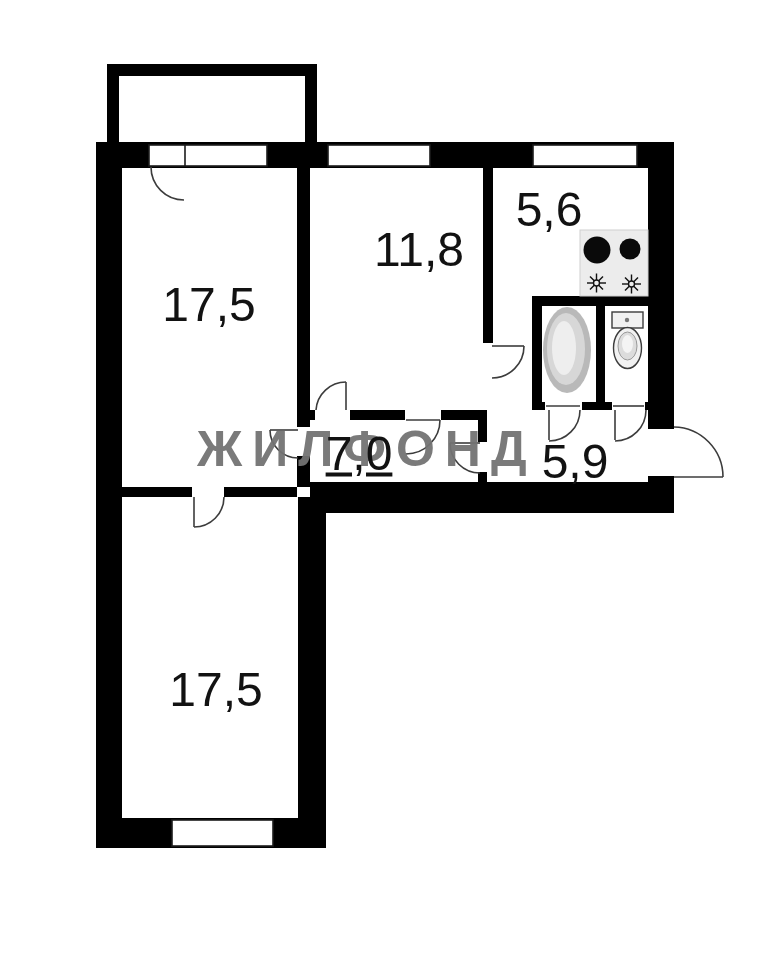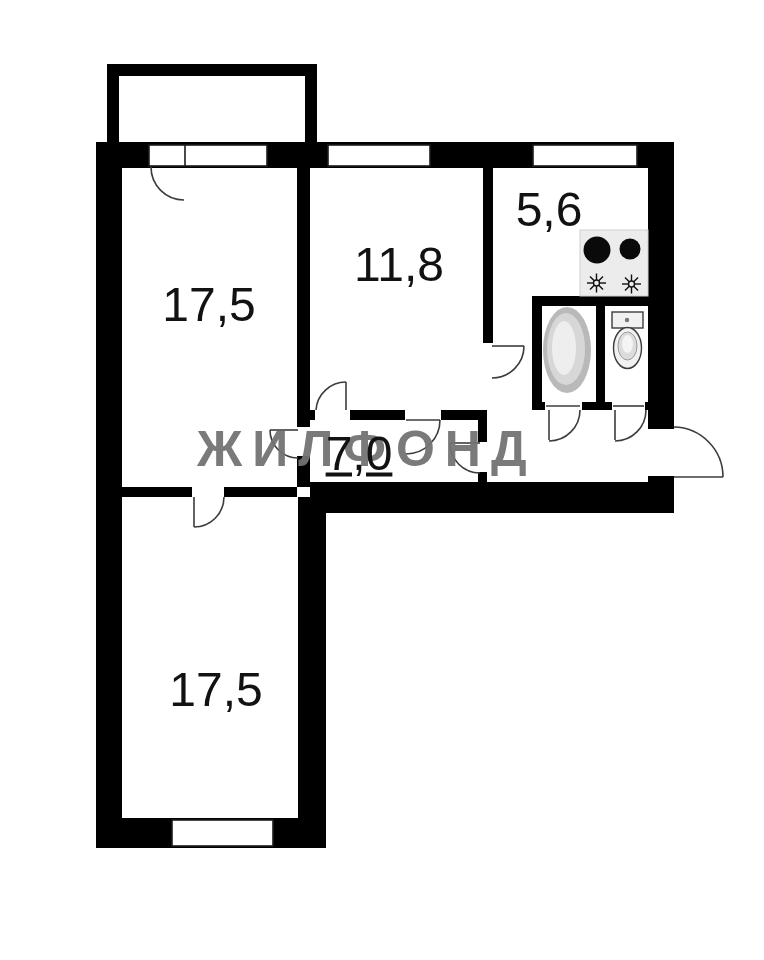--- a/index.html
+++ b/index.html
@@ -142,18 +142,19 @@
       <circle cx="627" cy="320" r="2.2" fill="#777777"></circle>
       <ellipse cx="627.5" cy="348" rx="14" ry="20.5" fill="#f1f1f1" stroke="#3c3c3c" stroke-width="1.4"></ellipse>
       <ellipse cx="627.5" cy="346" rx="9.5" ry="14" fill="#dcdcdc" stroke="#999999" stroke-width="1"></ellipse>
       <ellipse cx="627.5" cy="344" rx="5.5" ry="9" fill="#f4f4f4"></ellipse>
     </g>
   </svg>
 
   <div id="watermark">ЖИЛФОНД</div>
 
   <div class="room-label" style="left:209px;top:304px;">17,5</div>
-  <div class="room-label" style="left:399px;top:249px;margin-top:15px;">11,8</div>
+  <div class="room-label" style="left:419px;top:249px;">11,8</div>
   <div class="room-label" style="left:549px;top:209px;">5,6</div>
   <div class="room-label" style="left:359px;top:453px;text-decoration:underline;">7,0</div>
+  <div class="room-label" style="left:575px;top:461px;">5,9</div>
   <div class="room-label" style="left:216px;top:689px;">17,5</div>
 
 </div>
 
 </body></html>

